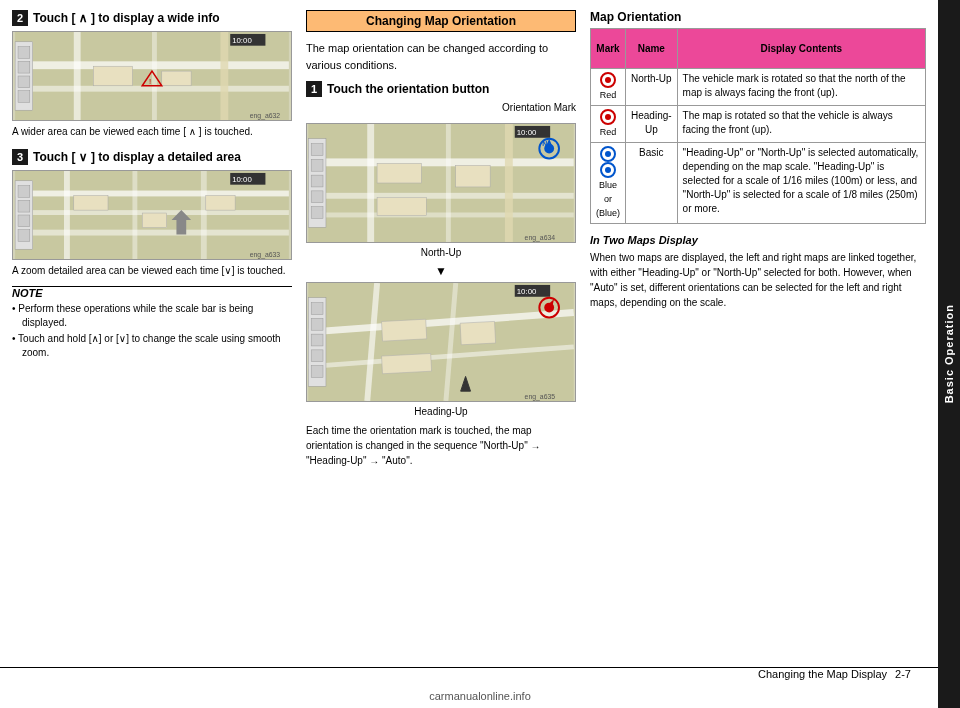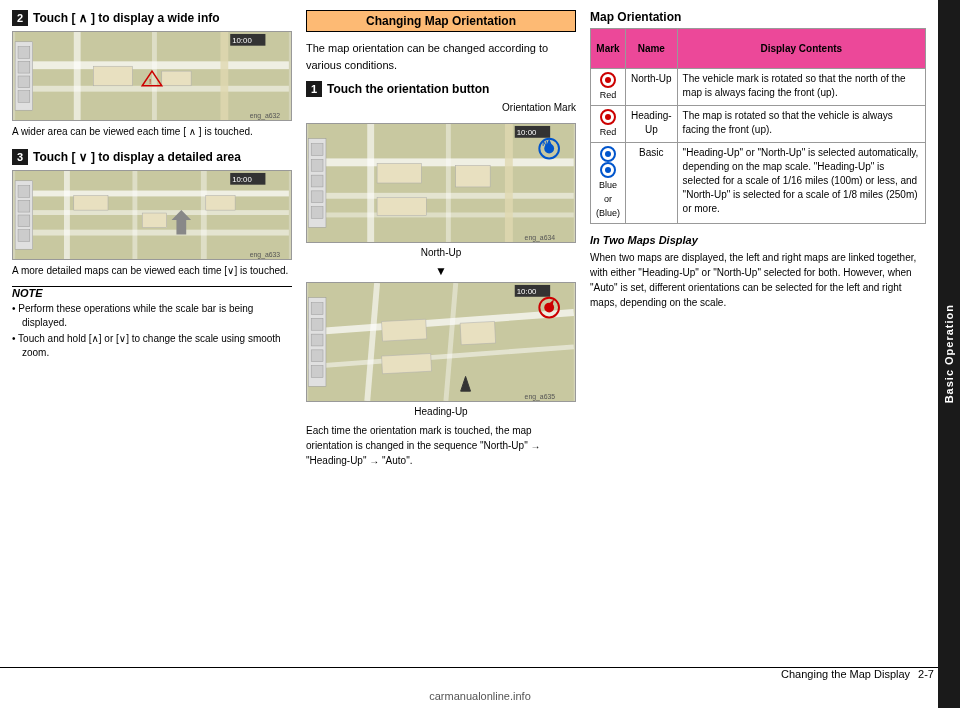--- a/index.html
+++ b/index.html
@@ -240,21 +240,21 @@
 
     
     .page-footer {
       position: absolute;
       bottom: 28px;
       left: 0;
       right: 22px;
       display: flex;
       justify-content: flex-end;
       align-items: center;
-      padding: 0 4px;
+      padding: 0 27px;
       border-top: 1px solid #000;
     }
 
     .footer-text {
       font-size: 11px;
     }
 
     .footer-page {
       font-size: 11px;
       margin-left: 8px;
@@ -382,21 +382,21 @@
           <rect x="0" y="10" width="18" height="70" fill="#e0e0e0" stroke="#999" stroke-width="0.5"></rect>
           <rect x="3" y="15" width="12" height="12" fill="#ccc" stroke="#999" stroke-width="0.5"></rect>
           <rect x="3" y="30" width="12" height="12" fill="#ccc" stroke="#999" stroke-width="0.5"></rect>
           <rect x="3" y="45" width="12" height="12" fill="#ccc" stroke="#999" stroke-width="0.5"></rect>
           <rect x="3" y="60" width="12" height="12" fill="#ccc" stroke="#999" stroke-width="0.5"></rect>
 
           <polygon points="160,50 170,40 180,50 175,50 175,65 165,65 165,50" fill="#888"></polygon>
         </svg>
       </div>
 
-      <div class="caption">A more detailed maps can be viewed each time [∨] is touched.</div>
+      <div class="caption">A zoom detailed area can be viewed each time [∨] is touched.</div>
 
       <div class="note-section">
         <div class="note-title">NOTE</div>
         <div class="note-item">Perform these operations while the scale bar is being displayed.</div>
         <div class="note-item">Touch and hold [∧] or [∨] to change the scale using smooth zoom.</div>
       </div>
     </div>
 
     <div class="middle-column">
       <div class="section-box">Changing Map Orientation</div>

